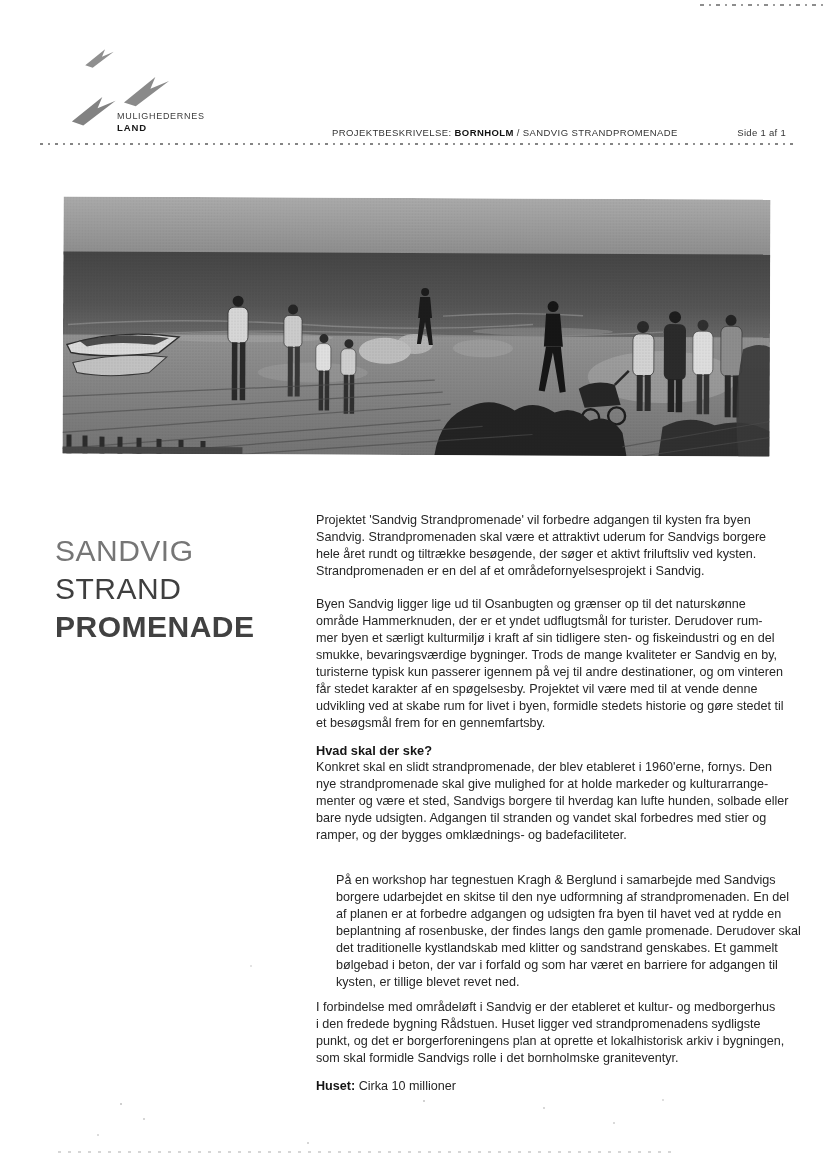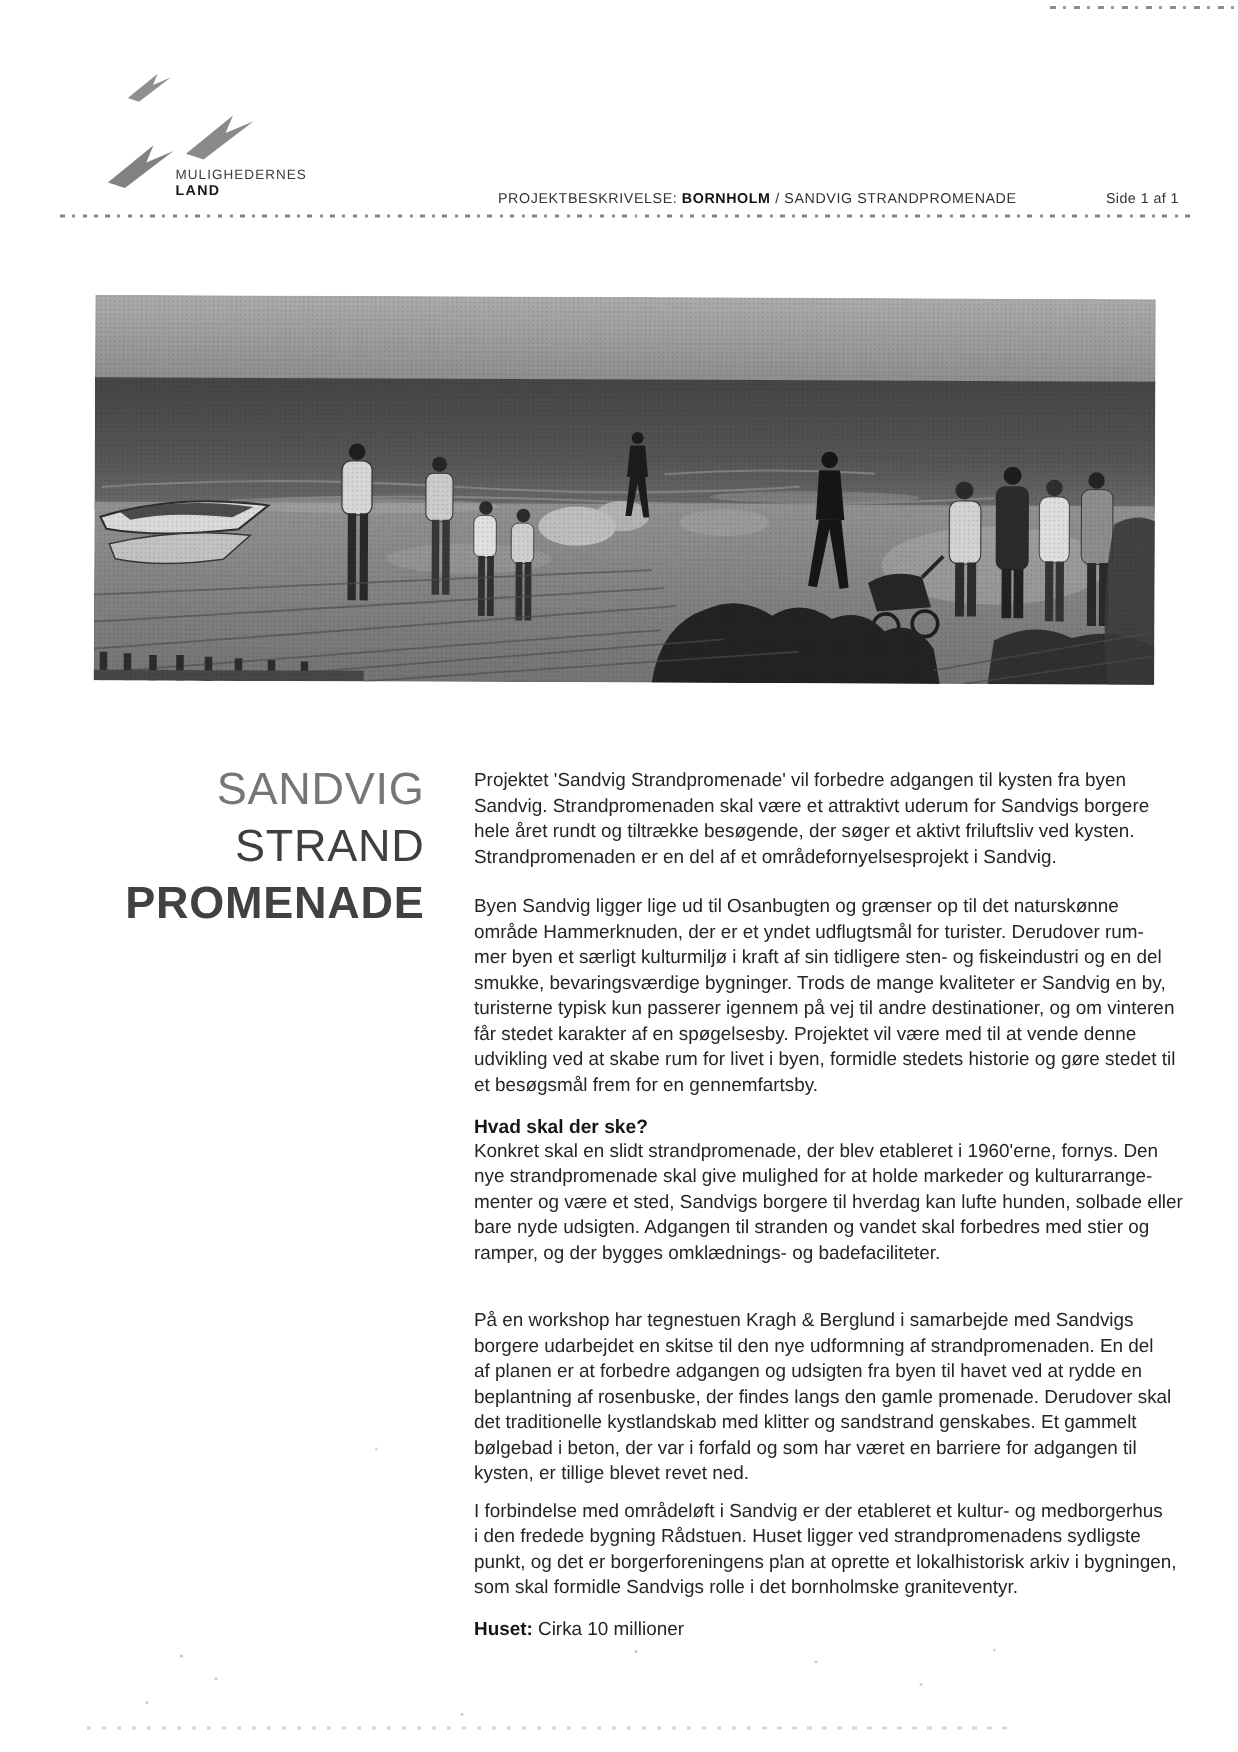--- a/index.html
+++ b/index.html
@@ -27,33 +27,33 @@
   .logo-text .l1 { display:block; font-size:9px;  letter-spacing:.7px; color:#3c3c3c; }
   .logo-text .l2 { display:block; font-size:9.5px; letter-spacing:.9px; font-weight:bold; color:#161616; }
   .doc-label { position:absolute; left:320px; top:127px; font-size:9.5px; letter-spacing:.4px; color:#333; white-space:nowrap;padding-left:12px; }
   .doc-label strong { color:#111; }
   .page-number { position:absolute; right:39px; top:127px; font-size:9.5px; letter-spacing:.3px; color:#333; }
   
   .photo { position:absolute; left:63px; top:198px; width:707px; height:257px; margin:0;
     transform:rotate(.25deg); }
   .photo svg { display:block; width:707px; height:257px; }
   
-  .title-col { position:absolute; left:55px; top:506px; width:228px; text-align:right; }
+  .title-col { position:absolute; left:55px; top:530px; width:228px; text-align:left; }
   .title-col h1 { margin:0; padding-top:2px; font-size:30px; font-weight:normal;
     letter-spacing:.5px; line-height:38px; }
   .title-col .t1 { display:block; color:#767676; }
   .title-col .t2 { display:block; color:#3f3f3f; }
   .title-col .t3 { display:block; color:#414141;font-weight:bold; }
   
   .body-col { position:absolute; left:316px; top:504px; width:488px; padding-top:8px;
     font-size:12.6px; line-height:17px; color:#262626; }
   .body-col p { margin:0 0 16px; white-space:pre; }
   .body-col p.after-sm { margin-bottom:10px; }
   .body-col p.after-12 { margin-bottom:28px; }
-  .body-col p.after-8  { margin-bottom:8px; }
+  .body-col p.after-8  { margin-bottom:8px;margin-left:20px; }
   .body-col p.after-11 { margin-bottom:11px; }
   .body-col h2 { margin:0; font-size:12.8px; line-height:17px; color:#161616; }
   .budget strong { color:#141414; }
 </style>
 </head>
 <body>
 
 <div class="page">
 
   <div class="dotline top"></div>

